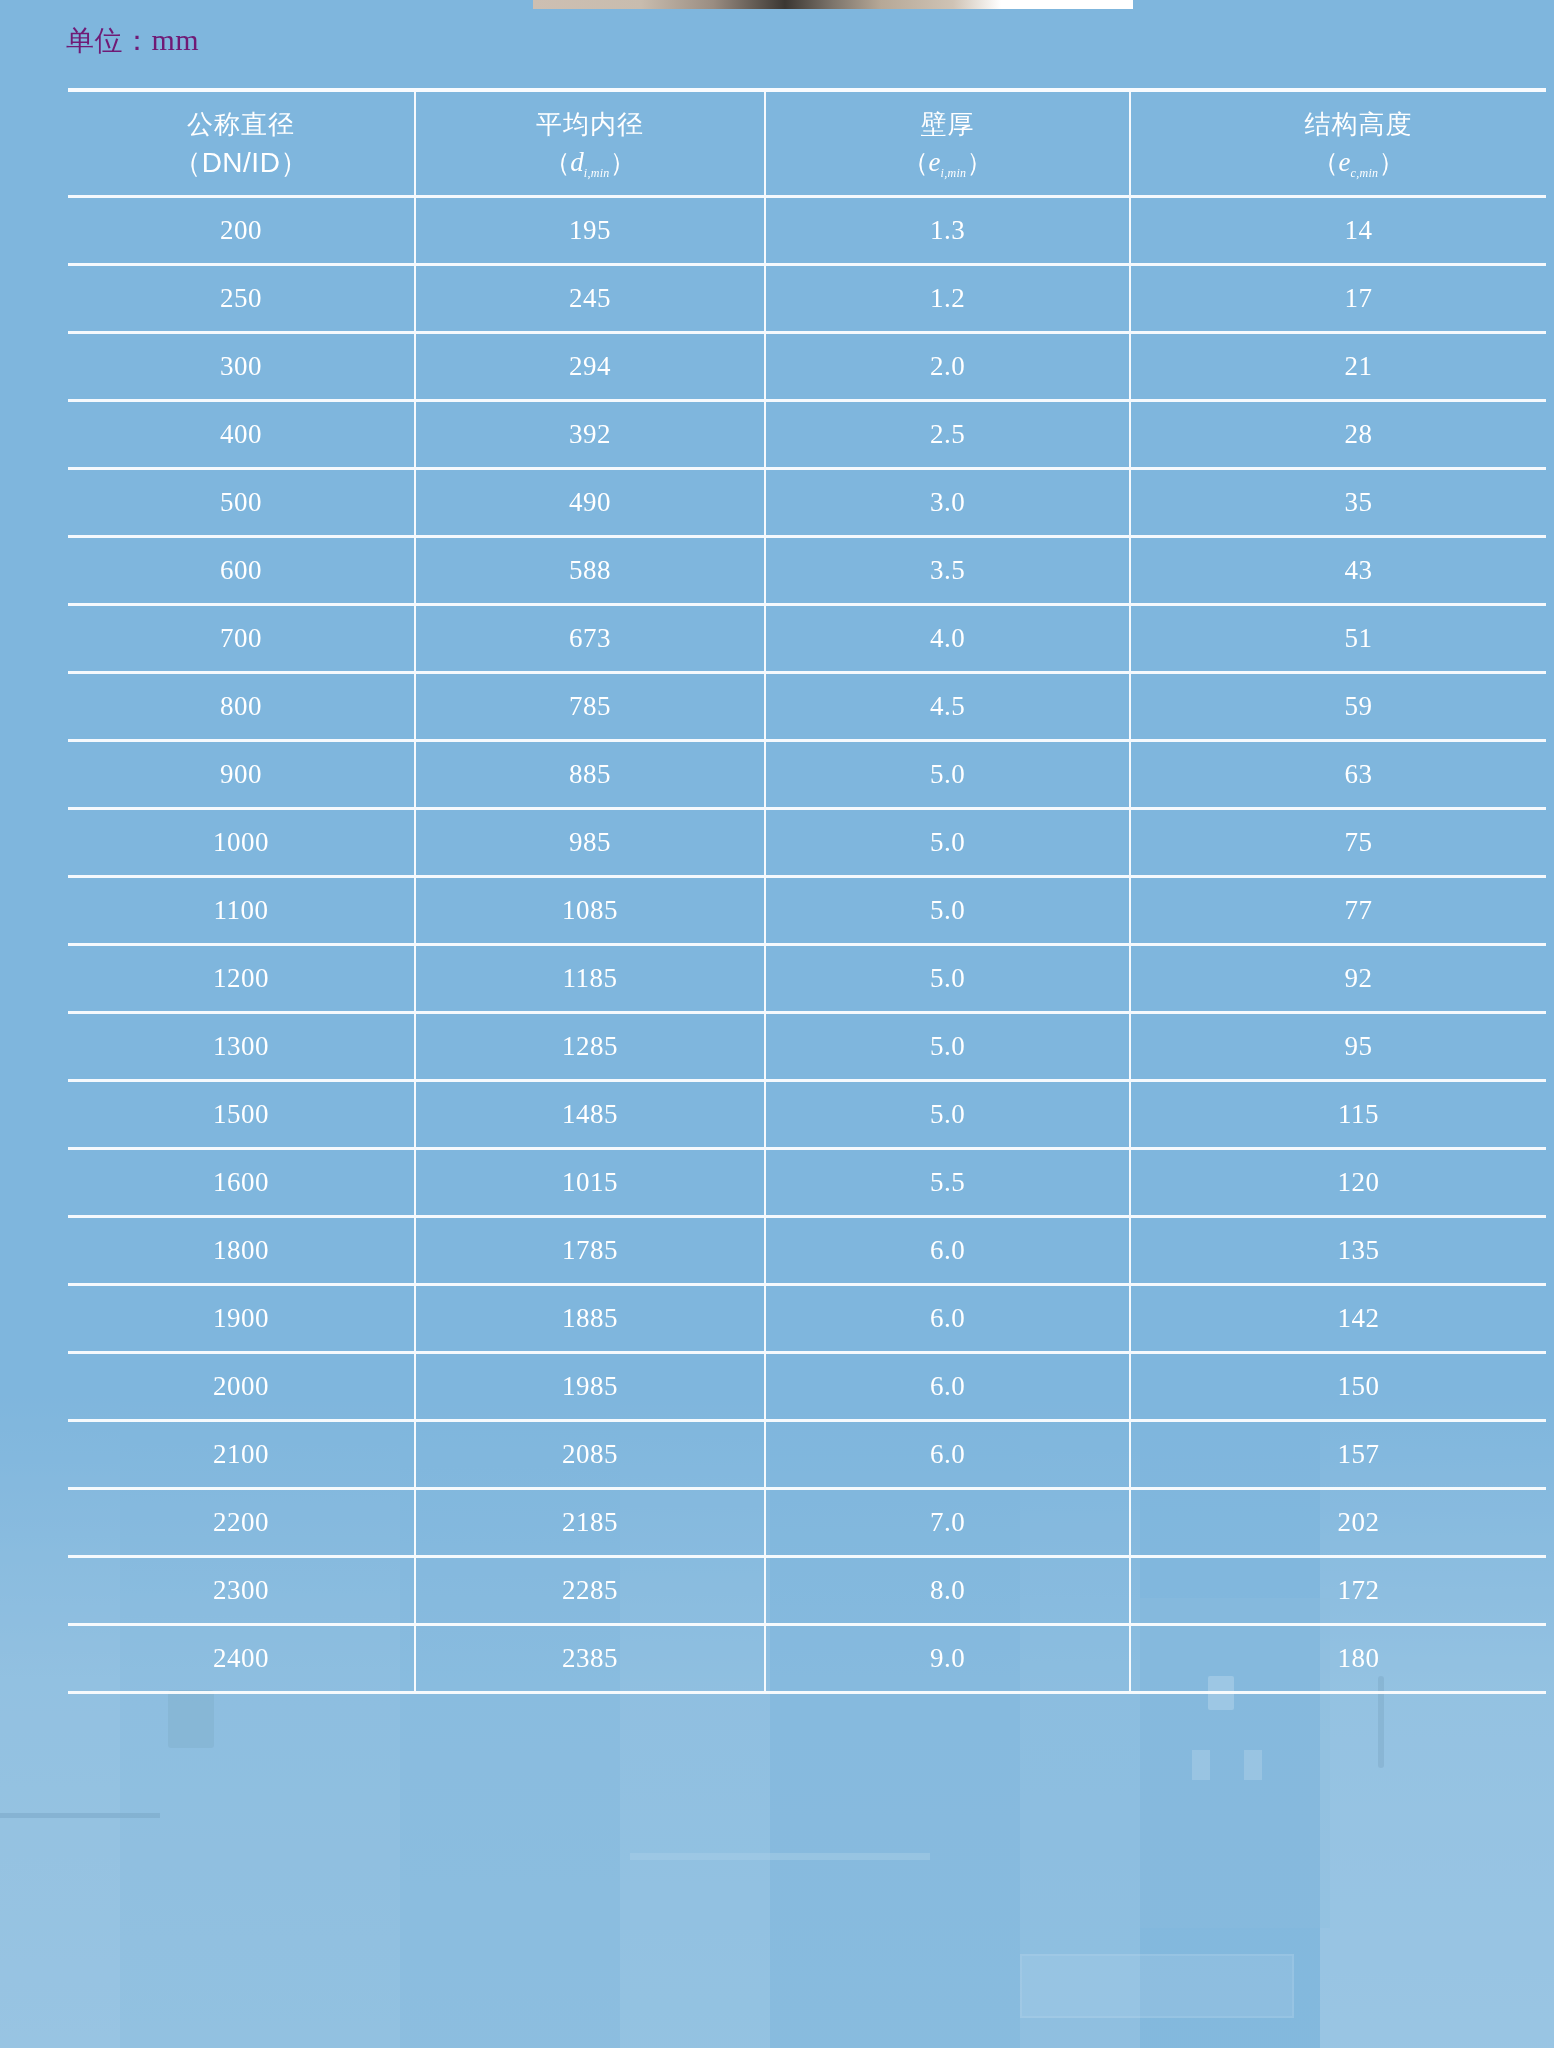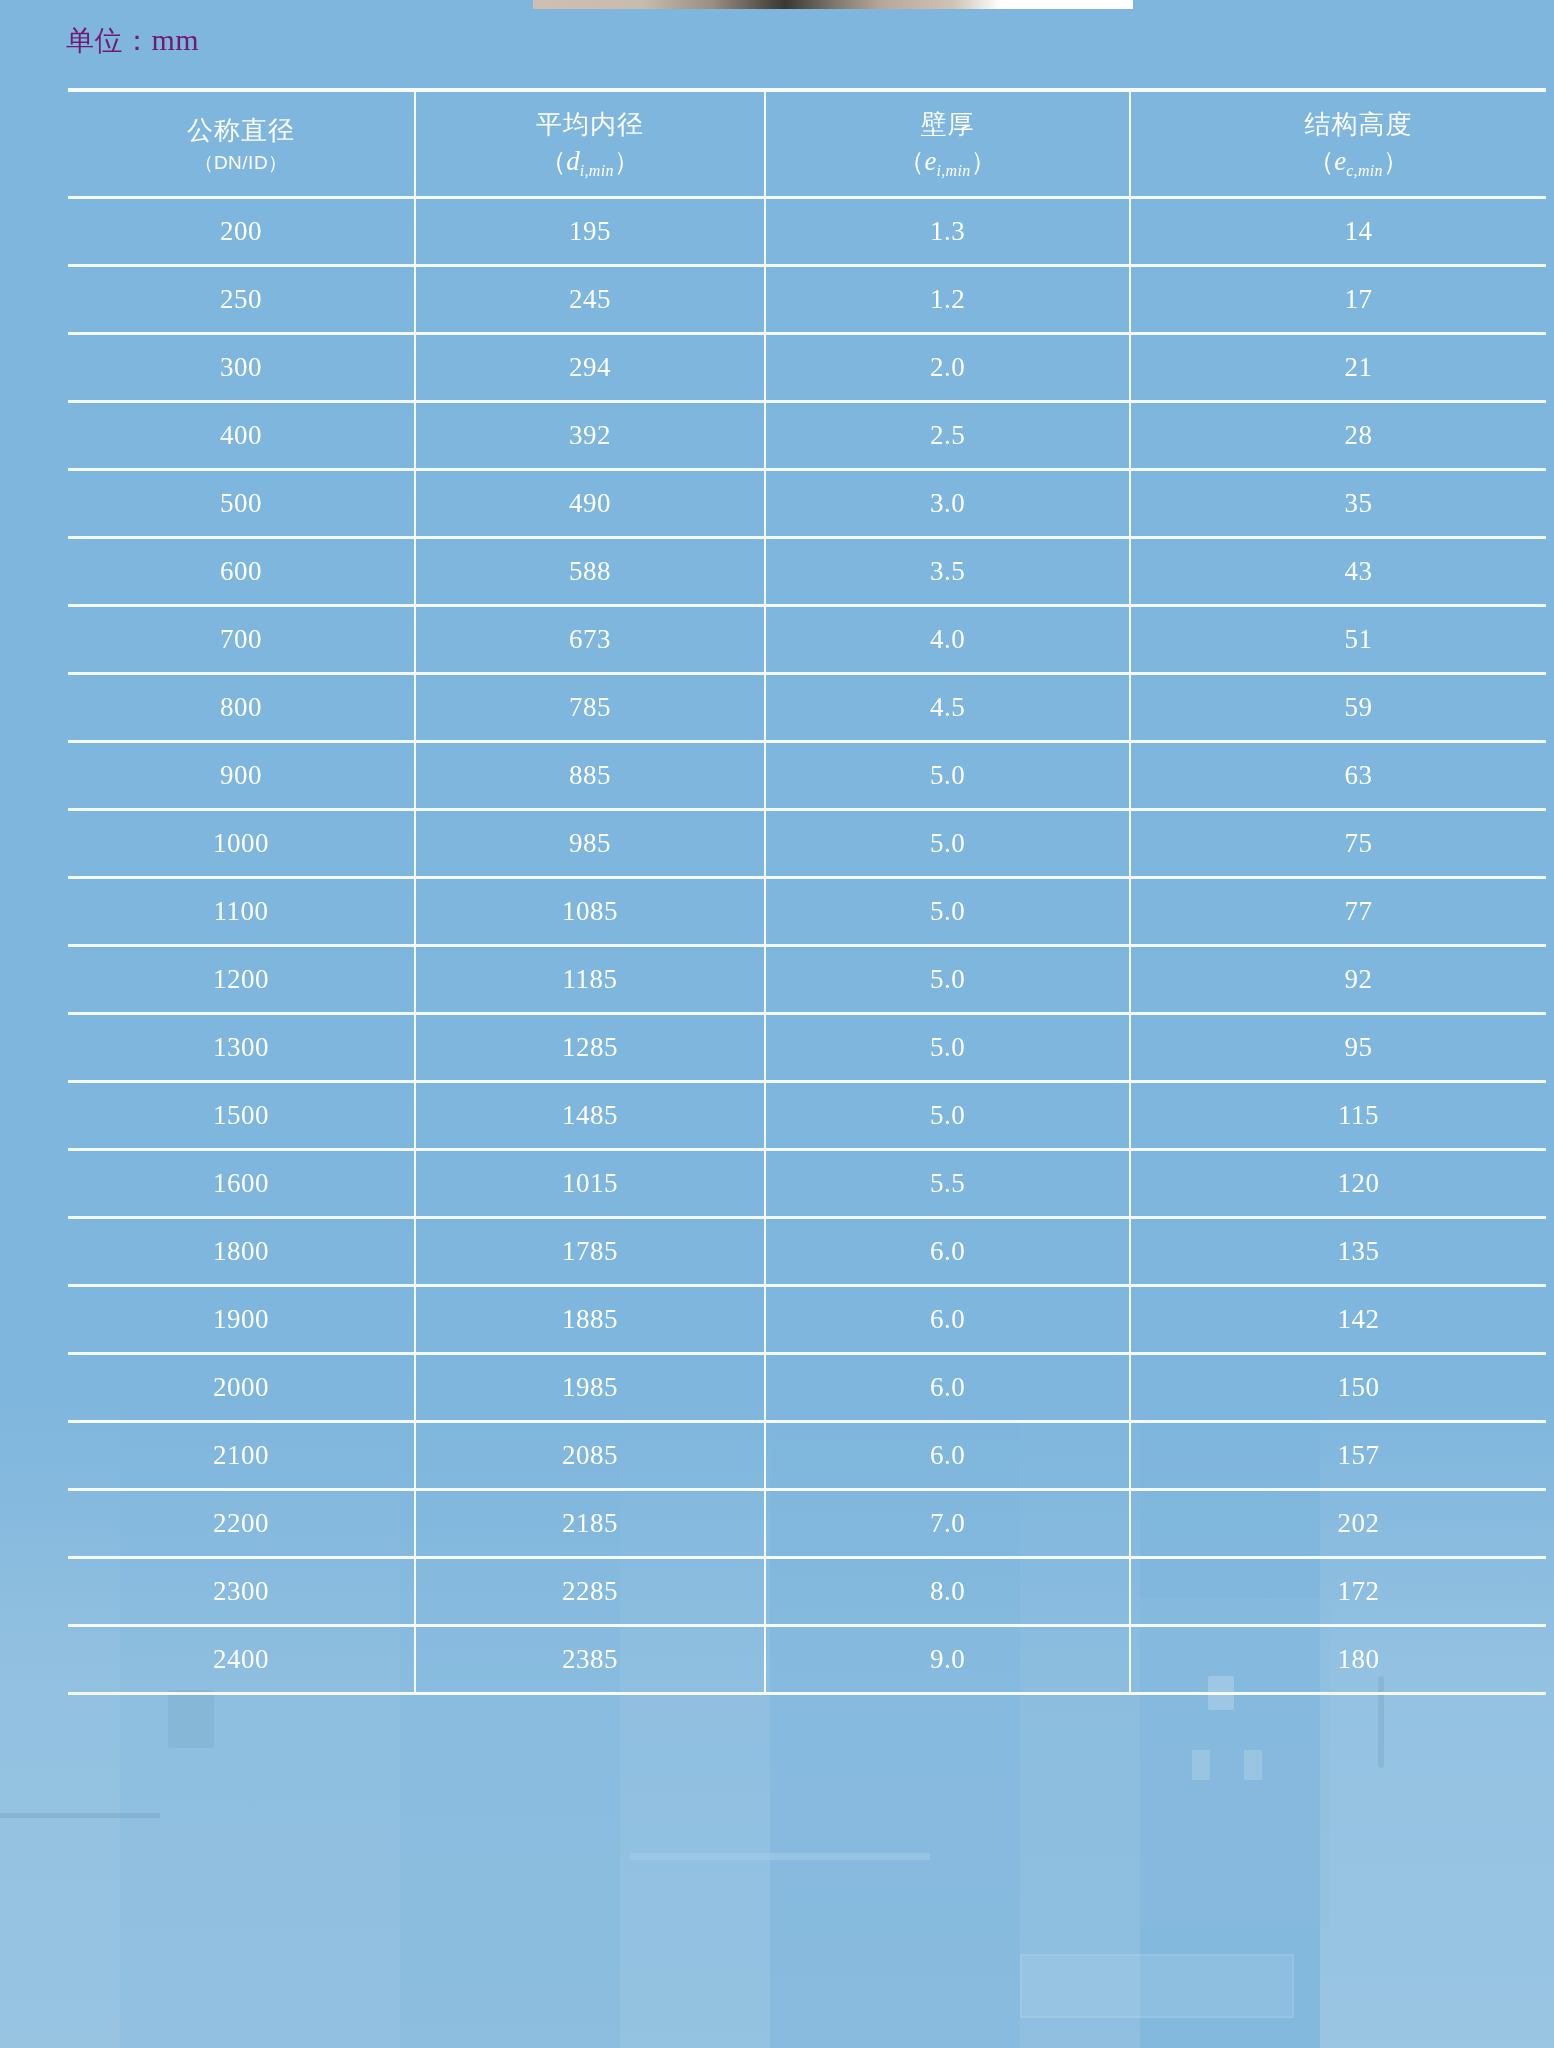--- a/index.html
+++ b/index.html
@@ -116,39 +116,39 @@
     line-height: 1.28;
   }
   .h-cjk {
     font-family: "DejaVu Sans", "Liberation Sans", sans-serif;
     font-size: 26px;
     letter-spacing: 1px;
     display: block;
   }
   .h-sub {
     font-family: "Liberation Sans", "DejaVu Sans", sans-serif;
-    font-size: 19px;
+    font-size: 28px;
     letter-spacing: .5px;
     display: block;
     margin-top: 4px;
   }
   .h-math {
     font-family: "Liberation Serif", "DejaVu Serif", serif;
     font-size: 25px;
     display: block;
     margin-top: 3px;
     white-space: nowrap;
   }
   .h-math .var {
     font-style: italic;
     font-size: 27px;
   }
   .h-math .sub {
     font-style: italic;
-    font-size: 16px;
+    font-size: 12px;
     vertical-align: sub;
     letter-spacing: .3px;
     margin-top: 42px;
   }
   .h-math .paren { font-size: 26px; }
 
   table.spec tbody td {
     padding: 17px 4px 17px;
     font-size: 27px;
     font-family: "Liberation Serif", "DejaVu Serif", serif;

